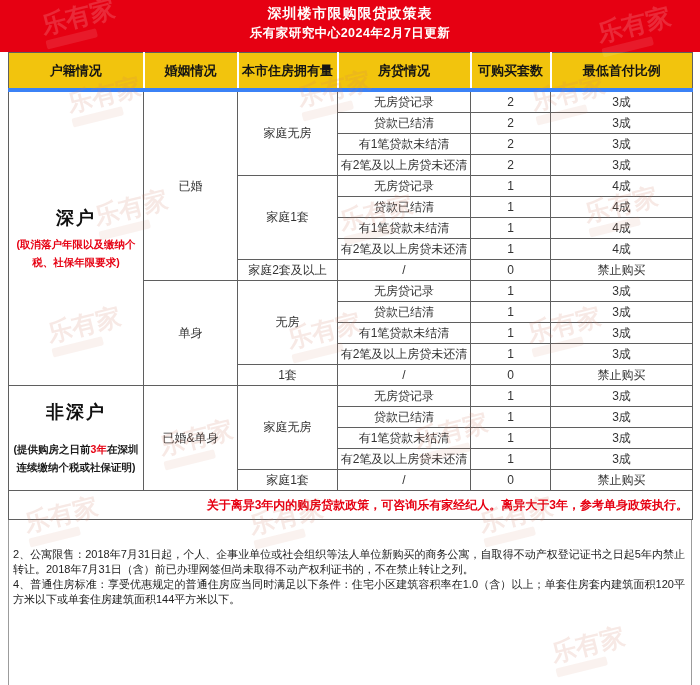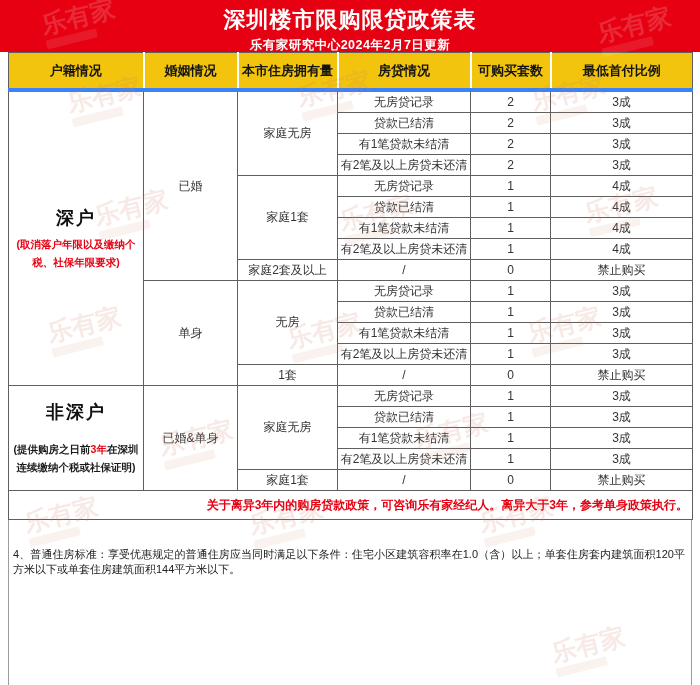--- a/index.html
+++ b/index.html
@@ -1,20 +1,20 @@
 <!DOCTYPE html>
 <html><head>
 <meta charset="utf-8">
 <style>
   html,body { margin:0; padding:0; background:#fff; }
   body { width:700px; height:685px; font-family:"Liberation Sans", sans-serif; position:relative; overflow:hidden; }
   .page { position:relative; width:700px; height:685px; }
 
   .red-header { background:#e60012; color:#fff; text-align:center; height:52px; overflow:hidden; }
-  .red-header .title { font-size:22px; font-weight:bold; padding-top:5px; letter-spacing:1px; }
+  .red-header .title { font-size:14px; font-weight:bold; padding-top:5px; letter-spacing:1px; }
   .red-header .subtitle { font-size:12.5px; font-weight:bold; margin-top:2px; letter-spacing:.5px; }
 
   .tbl-wrap { padding:0 8px; }
   table { border-collapse:collapse; table-layout:fixed; width:684px; border:1px solid #5f5f5f; }
   th { background:#f2c40d; font-size:13px; font-weight:bold; color:#141414; height:35px;
        border-left:2px solid #fff; padding:0; }
   th:first-child { border-left:none; }
   thead tr { border-bottom:4px solid #3b82f6; }
   td { border:1px solid #5f5f5f; text-align:center; font-size:12px; color:#333;
        height:20px; padding:0 2px; background:transparent; }
@@ -186,20 +186,21 @@
           <td>禁止购买</td>
         </tr>
         <tr>
           <td colspan="6" class="note-row-cell">关于离异3年内的购房贷款政策，可咨询乐有家经纪人。离异大于3年，参考单身政策执行。</td>
         </tr>
       </tbody>
     </table>
   </div>
 
   <div class="policies">
+    <p>2、公寓限售：2018年7月31日起，个人、企事业单位或社会组织等法人单位新购买的商务公寓，自取得不动产权登记证书之日起5年内禁止转让。2018年7月31日（含）前已办理网签但尚未取得不动产权利证书的，不在禁止转让之列。</p>
     <p>4、普通住房标准：享受优惠规定的普通住房应当同时满足以下条件：住宅小区建筑容积率在1.0（含）以上；单套住房套内建筑面积120平方米以下或单套住房建筑面积144平方米以下。</p>
   </div>
 
   <div class="wm on-red" style="left:42px;top:4px"><span>乐有家</span><i class="badge"></i></div>
   <div class="wm on-red" style="left:598px;top:12px"><span>乐有家</span><i class="badge"></i></div>
   <div class="wm" style="left:68px;top:82px"><span>乐有家</span><i class="badge"></i></div>
   <div class="wm" style="left:298px;top:76px"><span>乐有家</span><i class="badge"></i></div>
   <div class="wm" style="left:532px;top:80px"><span>乐有家</span><i class="badge"></i></div>
   <div class="wm" style="left:95px;top:195px"><span>乐有家</span><i class="badge"></i></div>
   <div class="wm" style="left:340px;top:200px"><span>乐有家</span><i class="badge"></i></div>

